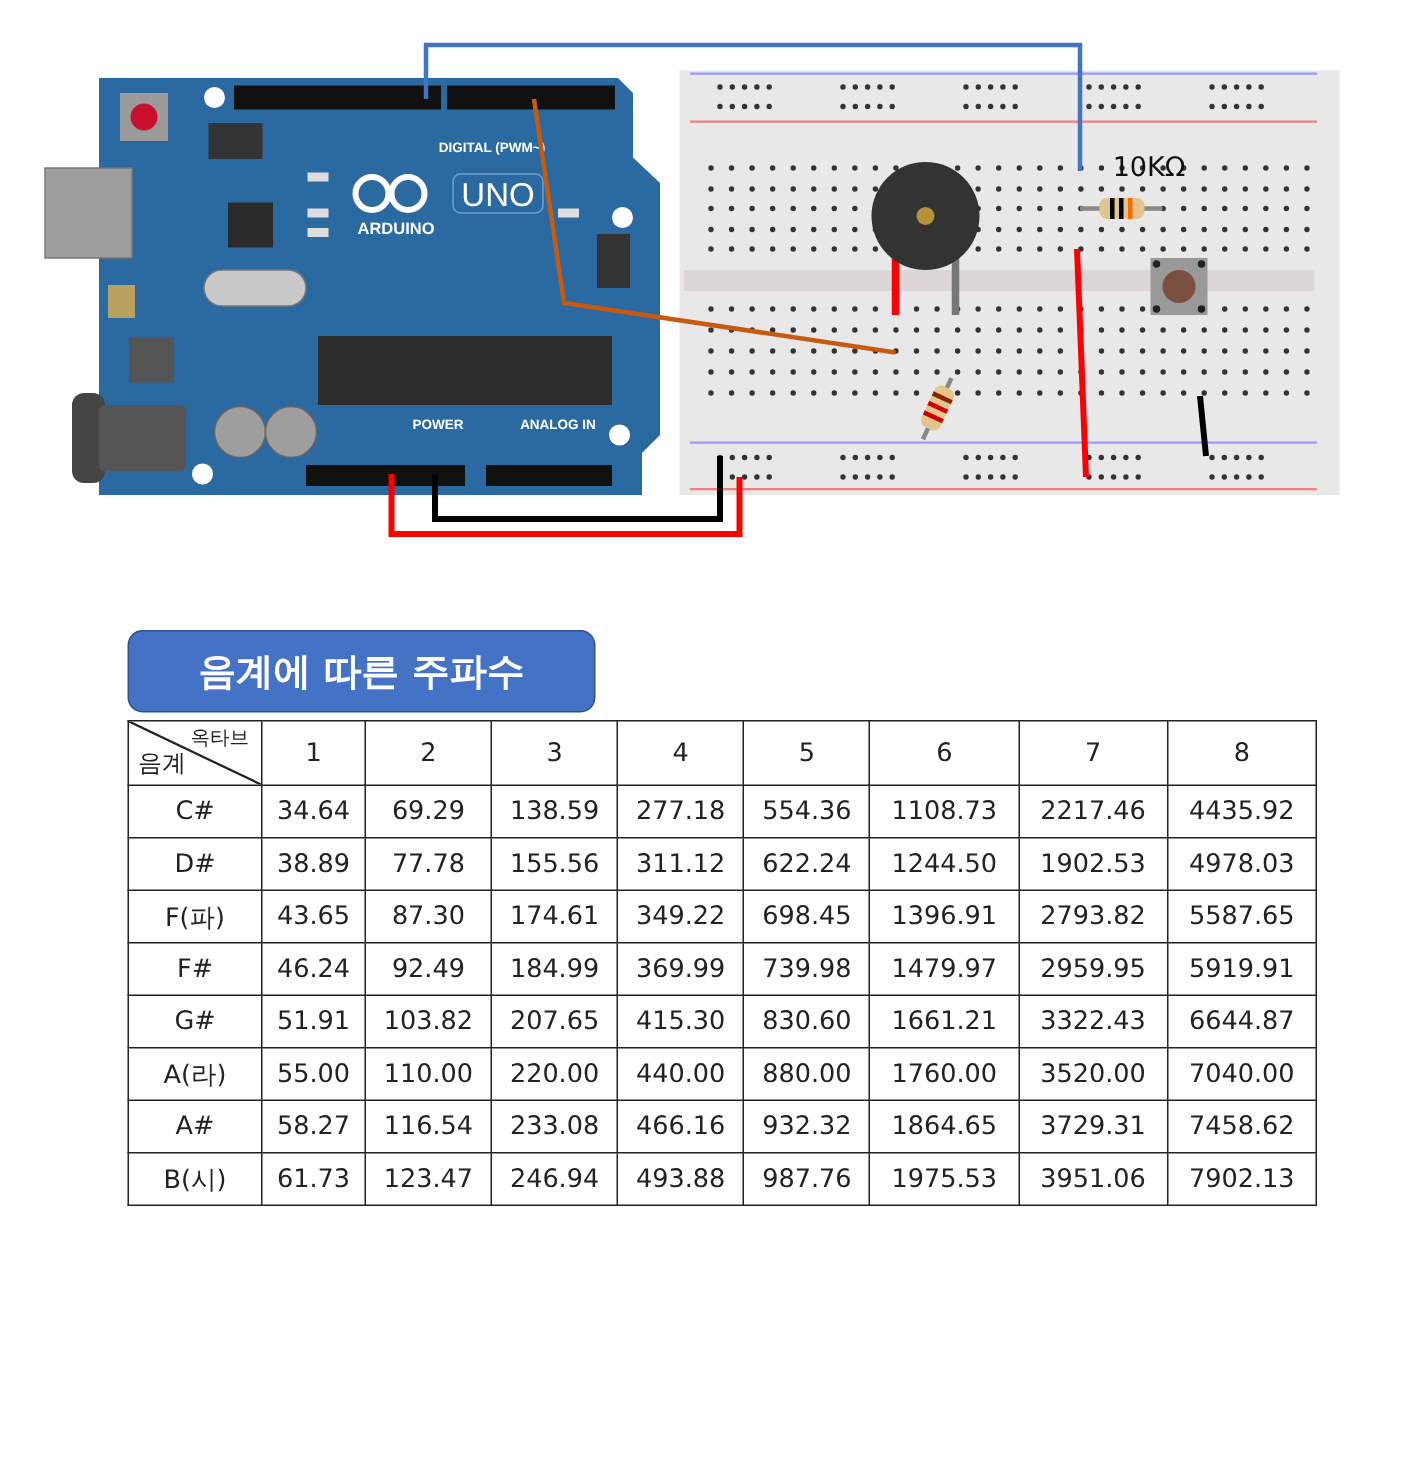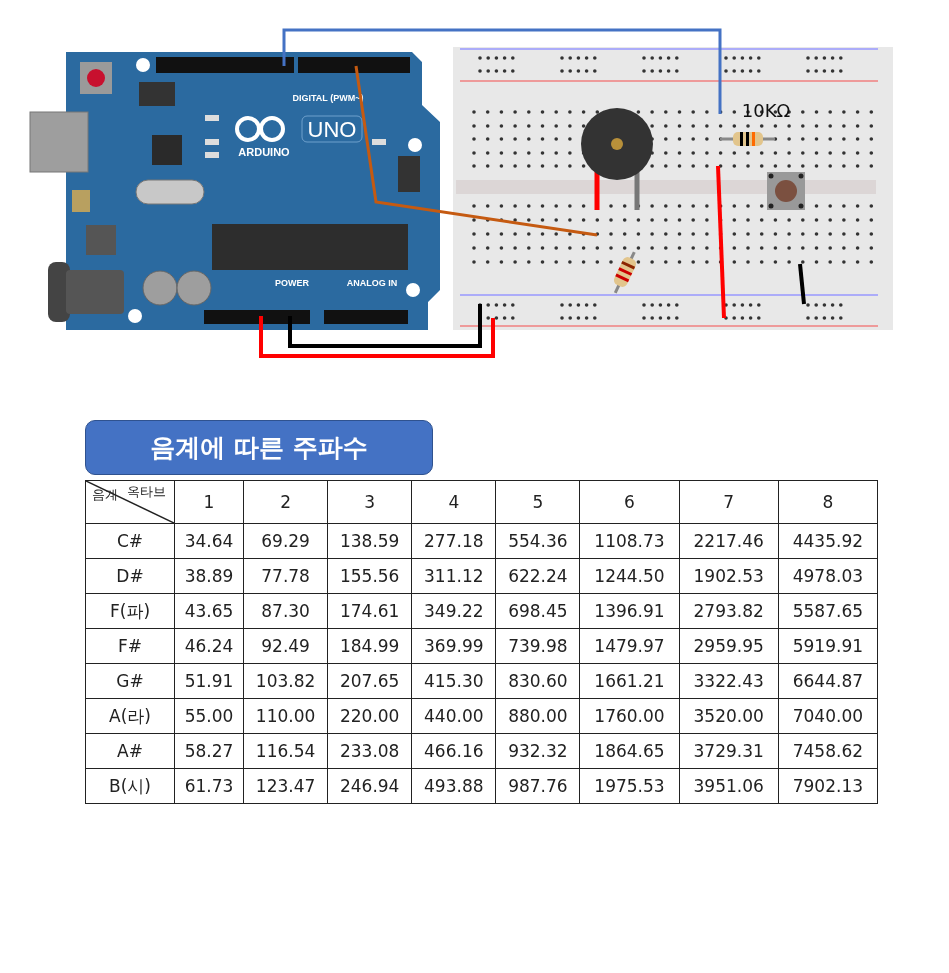--- a/index.html
+++ b/index.html
@@ -1,35 +1,35 @@
 <!DOCTYPE html>
 <html><head>
 <meta charset="utf-8">
 <style>
   html, body { margin:0; padding:0; background:#ffffff; }
   body { width:949px; height:973px; position:relative; overflow:hidden; font-family:"DejaVu Sans", sans-serif; }
   #circuit { position:absolute; left:0; top:0; width:949px; height:380px; }
   .title-box {
-    position:absolute; left:85px; top:420px; width:348px; height:55px;
+    position:absolute; left:85px; top:420px; width:312px; height:55px;
     background:#4472c4; border:1px solid #2f528f; border-radius:10px;
     color:#ffffff; font-size:25px; font-weight:bold; display:flex; align-items:center; justify-content:center;
     box-sizing:border-box;
   }
   table.freq {
     position:absolute; left:85px; top:480px; width:793px; border-collapse:collapse;
     font-family:"DejaVu Sans", sans-serif; font-size:17px; color:#222;
   }
   table.freq td, table.freq th {
     border:1.5px solid #222; text-align:center; font-weight:normal; height:34px; padding:0;
   }
   table.freq tr.head th { height:42px; font-size:17px; }
   table.freq th.corner { position:relative; width:88px;text-decoration:underline; }
   .corner svg { position:absolute; left:0; top:0; width:100%; height:100%; }
   .corner .top-lbl { position:absolute; right:8px; top:2px; font-size:13px; }
-  .corner .bot-lbl { position:absolute; left:6px; bottom:19px; font-size:13px; }
+  .corner .bot-lbl { position:absolute; left:6px; bottom:3px; font-size:16px; }
 </style>
 </head>
 <body>
 
 <svg id="circuit" viewBox="0 0 949 380" xmlns="http://www.w3.org/2000/svg">
 
   <g>
     <path d="M66 52 L412 52 L422 62 L422 105 L440 122 L440 290 L428 302 L428 330 L66 330 Z" fill="#2b6aa0"></path>
 
     <rect x="30" y="112" width="58" height="60" fill="#9e9e9e" stroke="#777"></rect>

